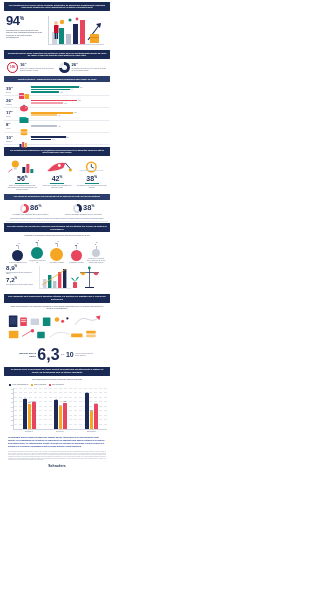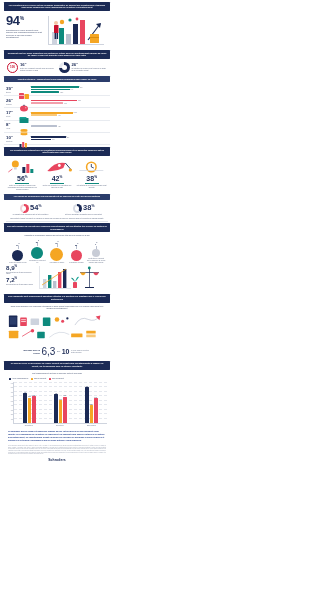--- a/index.html
+++ b/index.html
@@ -123,21 +123,21 @@
   .dual { display: flex; padding: 1px 2px; gap: 2px; align-items: flex-start; }
   .dual-left { width: 30px; flex: 0 0 30px; }
   .dnum { font-size: 6.2px; font-weight: bold; color: #1b2a55; line-height: 1.05; }
   .dnum sup { font-size: 2.8px; vertical-align: super; }
   .dsub { font-size: 1.45px; line-height: 1.3; color: #5b6780; margin: .5px 0 1.8px 0; }
   .dual-right { flex: 1; height: 26px; position: relative; }
 
   
   .score { display: flex; align-items: center; justify-content: center; gap: 1.5px; padding: 2px; }
   .score-lbl { font-size: 2.1px; font-weight: bold; line-height: 1.2; text-align: right; width: 17px; }
-  .score-num { font-size: 10px; font-weight: normal; color: #1b2a55; line-height: 1; }
+  .score-num { font-size: 16px; font-weight: bold; color: #1b2a55; line-height: 1; }
   .score-sur { font-size: 2.4px; color: #5b6780; }
   .score-ten { font-size: 7px; font-weight: bold; color: #1b2a55; }
   .score-note { font-size: 1.35px; line-height: 1.3; color: #5b6780; width: 20px; }
 
   
   .chart-wrap { padding: 1px 3px 2px 3px; }
   .legend { display: flex; gap: 3px; justify-content: flex-start; padding: 1px 0 2px 2px; }
   .lg { display: flex; align-items: center; gap: .8px; font-size: 1.4px; color: #3c4a6b; }
   .sw { width: 2px; height: 2px; border-radius: .2px; }
   .plot { position: relative; height: 42px; border-left: .3px solid #cfd4de; border-bottom: .3px solid #cfd4de; margin-left: 6px; }
@@ -395,21 +395,21 @@
       <div class="tdesc">ont l'intention de de s'informer en ligne avant d'investir</div>
     </div>
   </div>
 
   <div class="banner light">Les enjeux de performance des placements est de nouveau au centre des préoccupations</div>
 
   <div class="two-ring">
     <div class="rcell">
       <div class="rhead">
         <div class="ring red"></div>
-        <div class="rnum"><span>54</span><sup>%</sup></div>
+        <div class="rnum"><span>86</span><sup>%</sup></div>
       </div>
       <div class="rdesc">se souhaitent être associés avant de toute orientation</div>
     </div>
     <div class="rcell">
       <div class="rhead">
         <div class="ring navy"></div>
         <div class="rnum"><span>38</span><sup>%</sup></div>
       </div>
       <div class="rdesc">ont trouvé davantage de liquidités qu'ils ne l'escomptent</div>
     </div>

